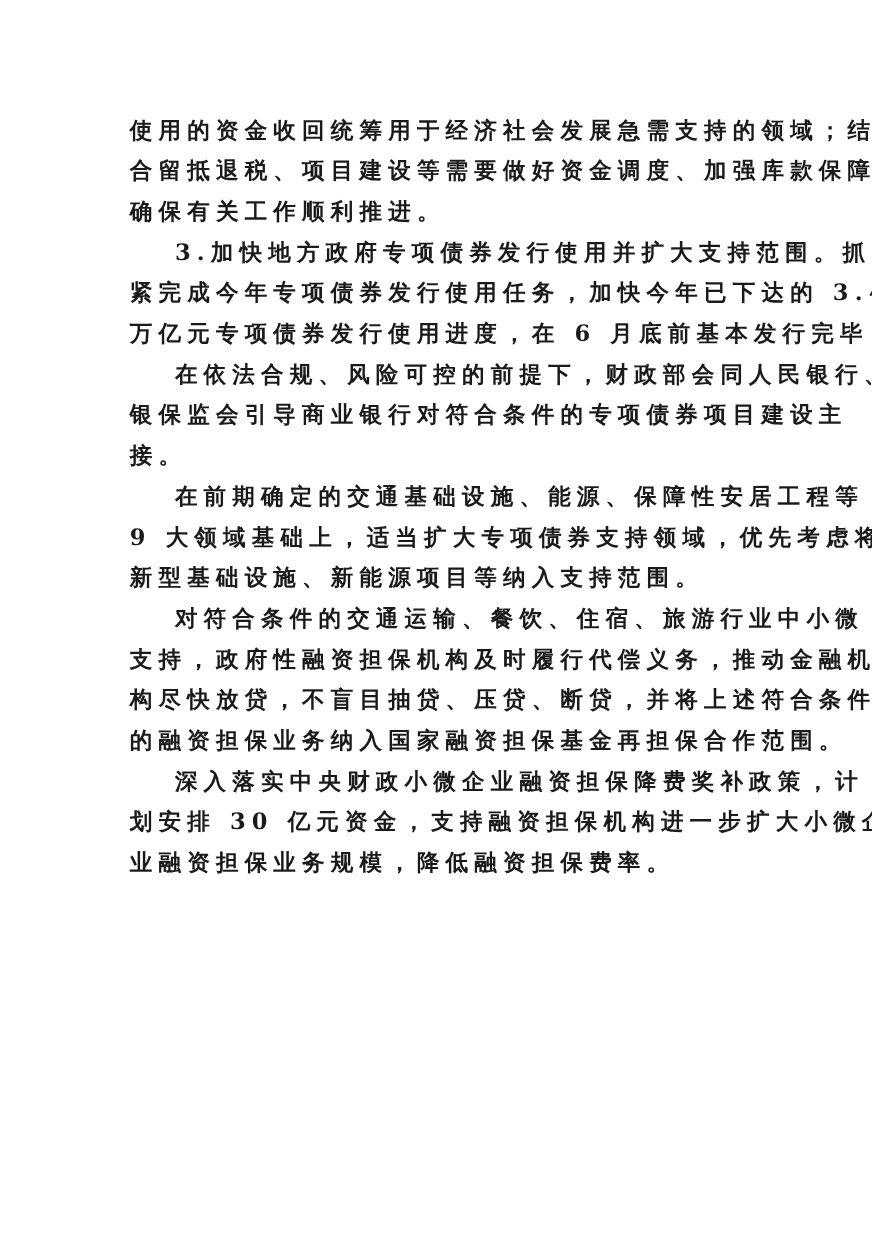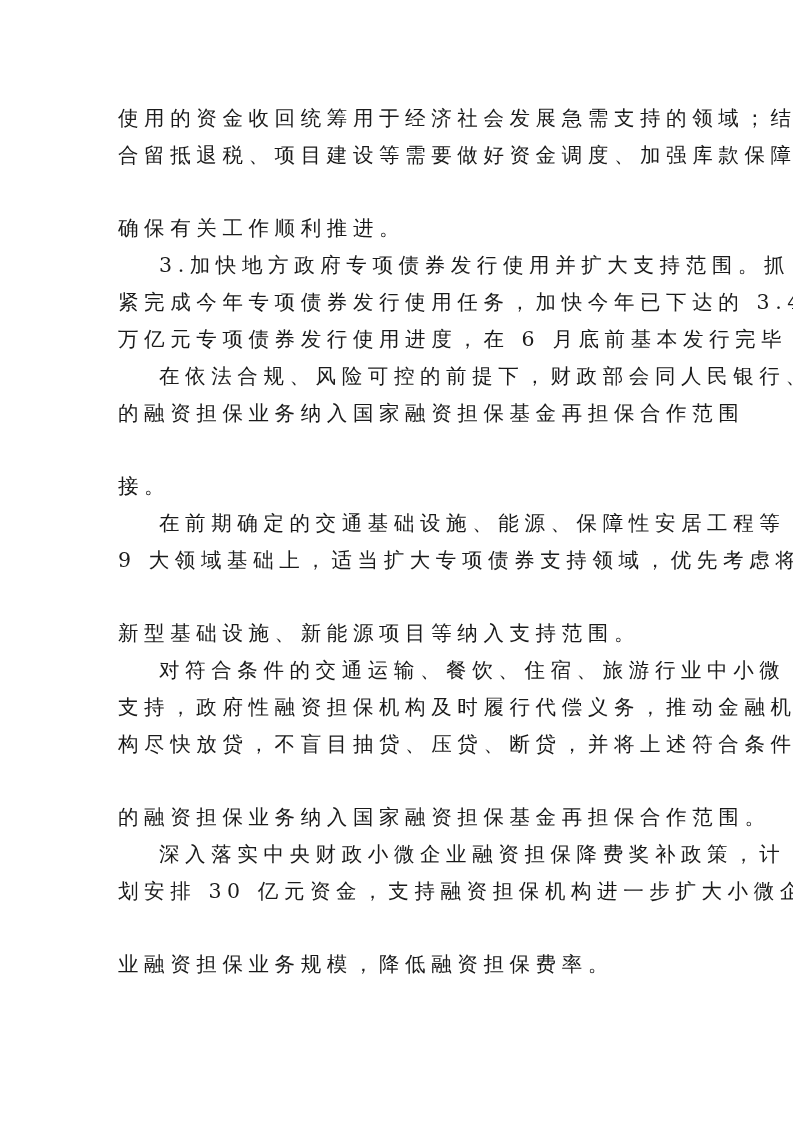--- a/index.html
+++ b/index.html
@@ -27,24 +27,24 @@
     text-justify: inter-character;
   }
   .para {
     margin: 0;
     padding: 0;
   }
   .line {
     display: block;
     white-space: nowrap;
     text-align-last: justify;
+    font-weight: bold;
   }
   .line.last {
     text-align-last: left;
-    margin-top: 36px;
   }
 </style>
 </head>
 <body>
 
 <div class="page">
 
   <p class="para">
     <span class="line">使用的资金收回统筹用于经济社会发展急需支持的领域；结</span>
     <span class="line">合留抵退税、项目建设等需要做好资金调度、加强库款保障，</span>
@@ -52,21 +52,21 @@
   </p>
 
   <p class="para">
     <span class="line" style="text-indent:2em">3.加快地方政府专项债券发行使用并扩大支持范围。抓</span>
     <span class="line">紧完成今年专项债券发行使用任务，加快今年已下达的 3.45</span>
     <span class="line">万亿元专项债券发行使用进度，在 6 月底前基本发行完毕，</span>
   </p>
 
   <p class="para">
     <span class="line" style="text-indent:2em">在依法合规、风险可控的前提下，财政部会同人民银行、</span>
-    <span class="line">的融资担保业务纳入国家融资担保基金再担保合作范围</span>
+    <span class="line">银保监会引导商业银行对符合条件的专项债券项目建设主</span>
     <span class="line last">接。</span>
   </p>
 
   <p class="para">
     <span class="line" style="text-indent:2em">在前期确定的交通基础设施、能源、保障性安居工程等</span>
     <span class="line">9 大领域基础上，适当扩大专项债券支持领域，优先考虑将</span>
     <span class="line last">新型基础设施、新能源项目等纳入支持范围。</span>
   </p>
 
 

